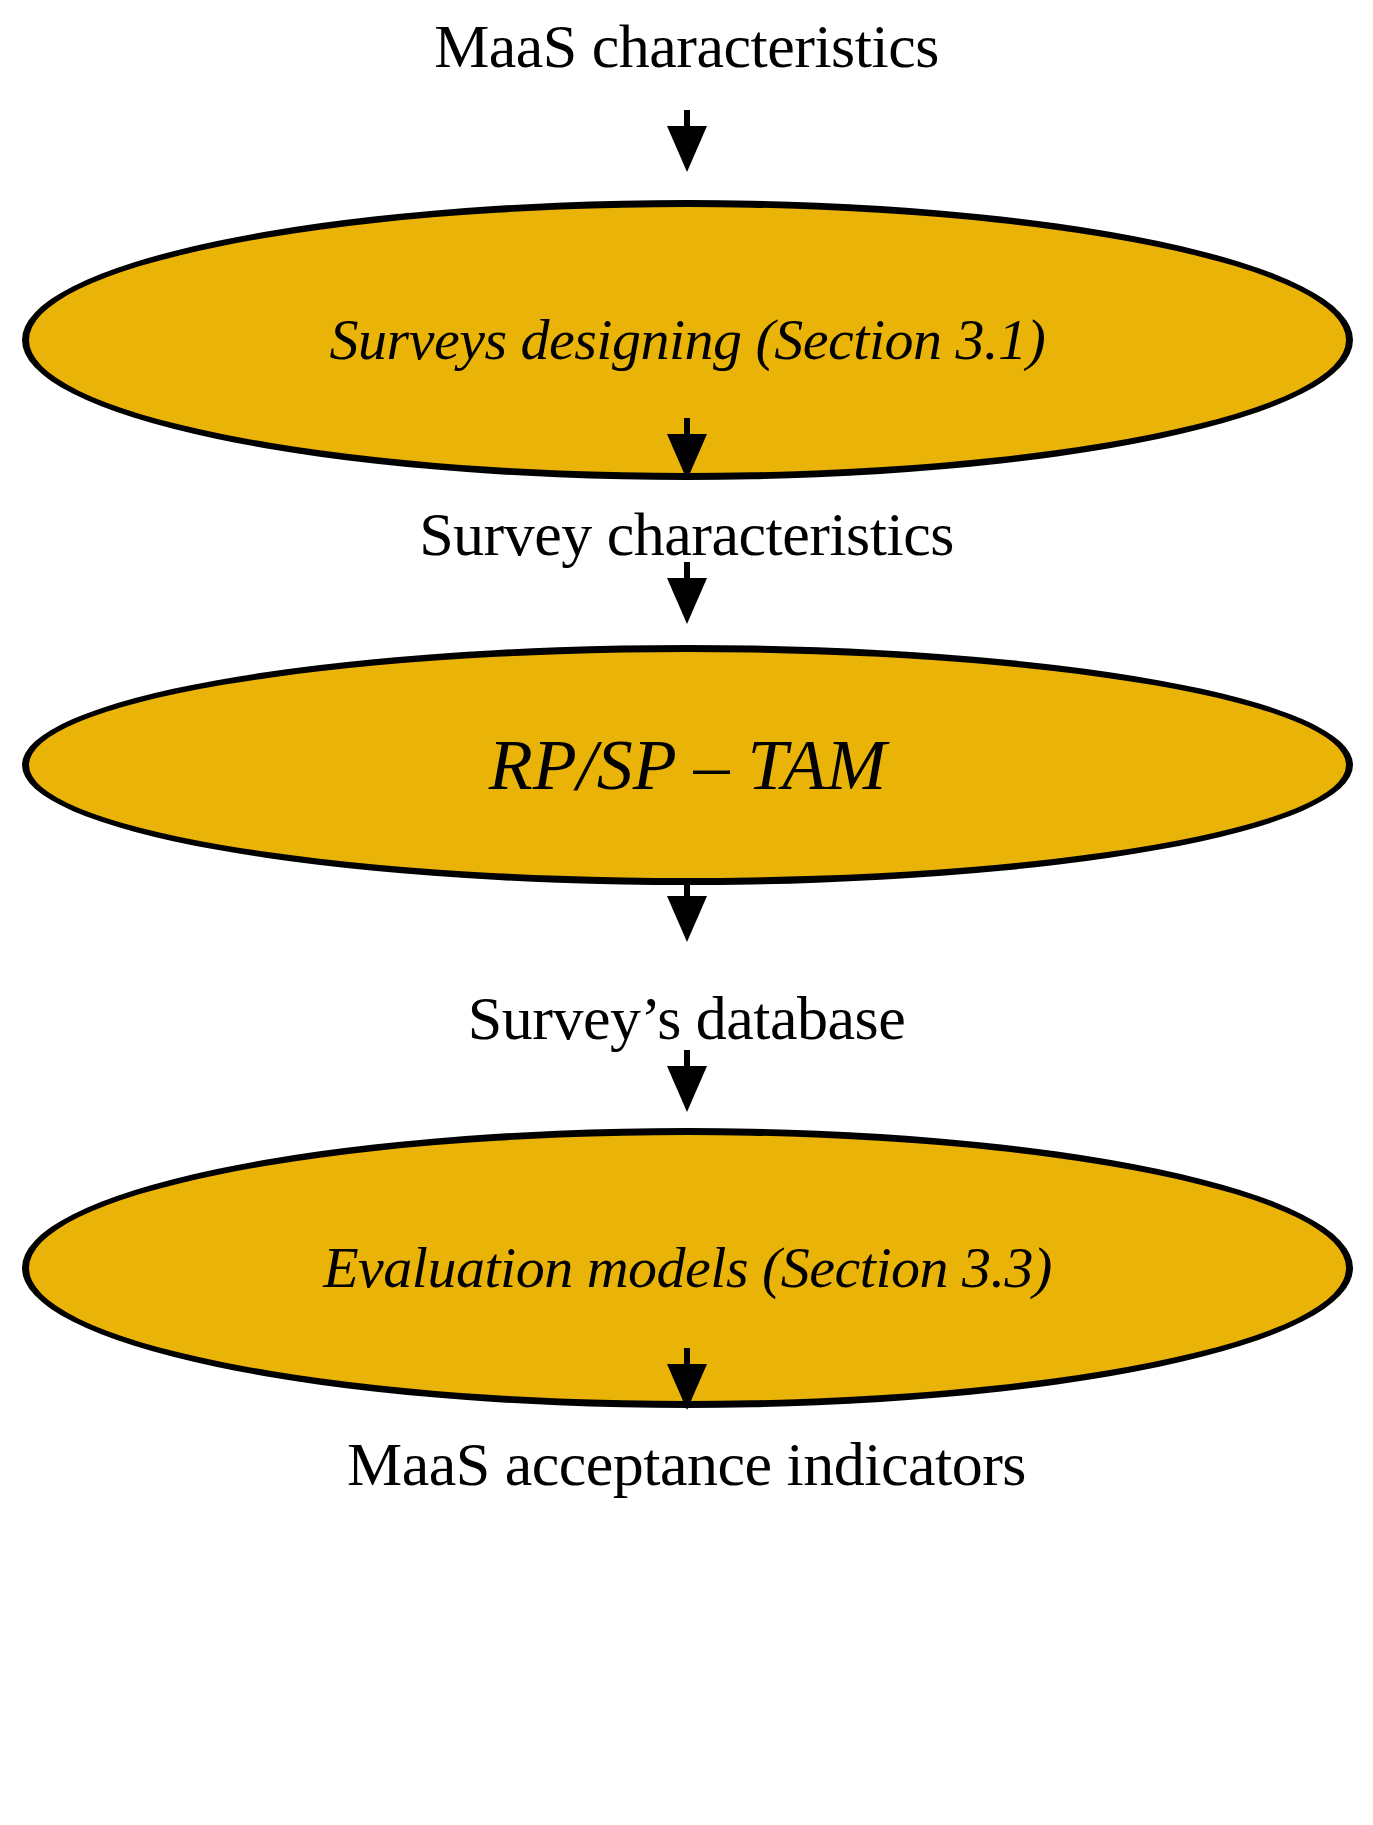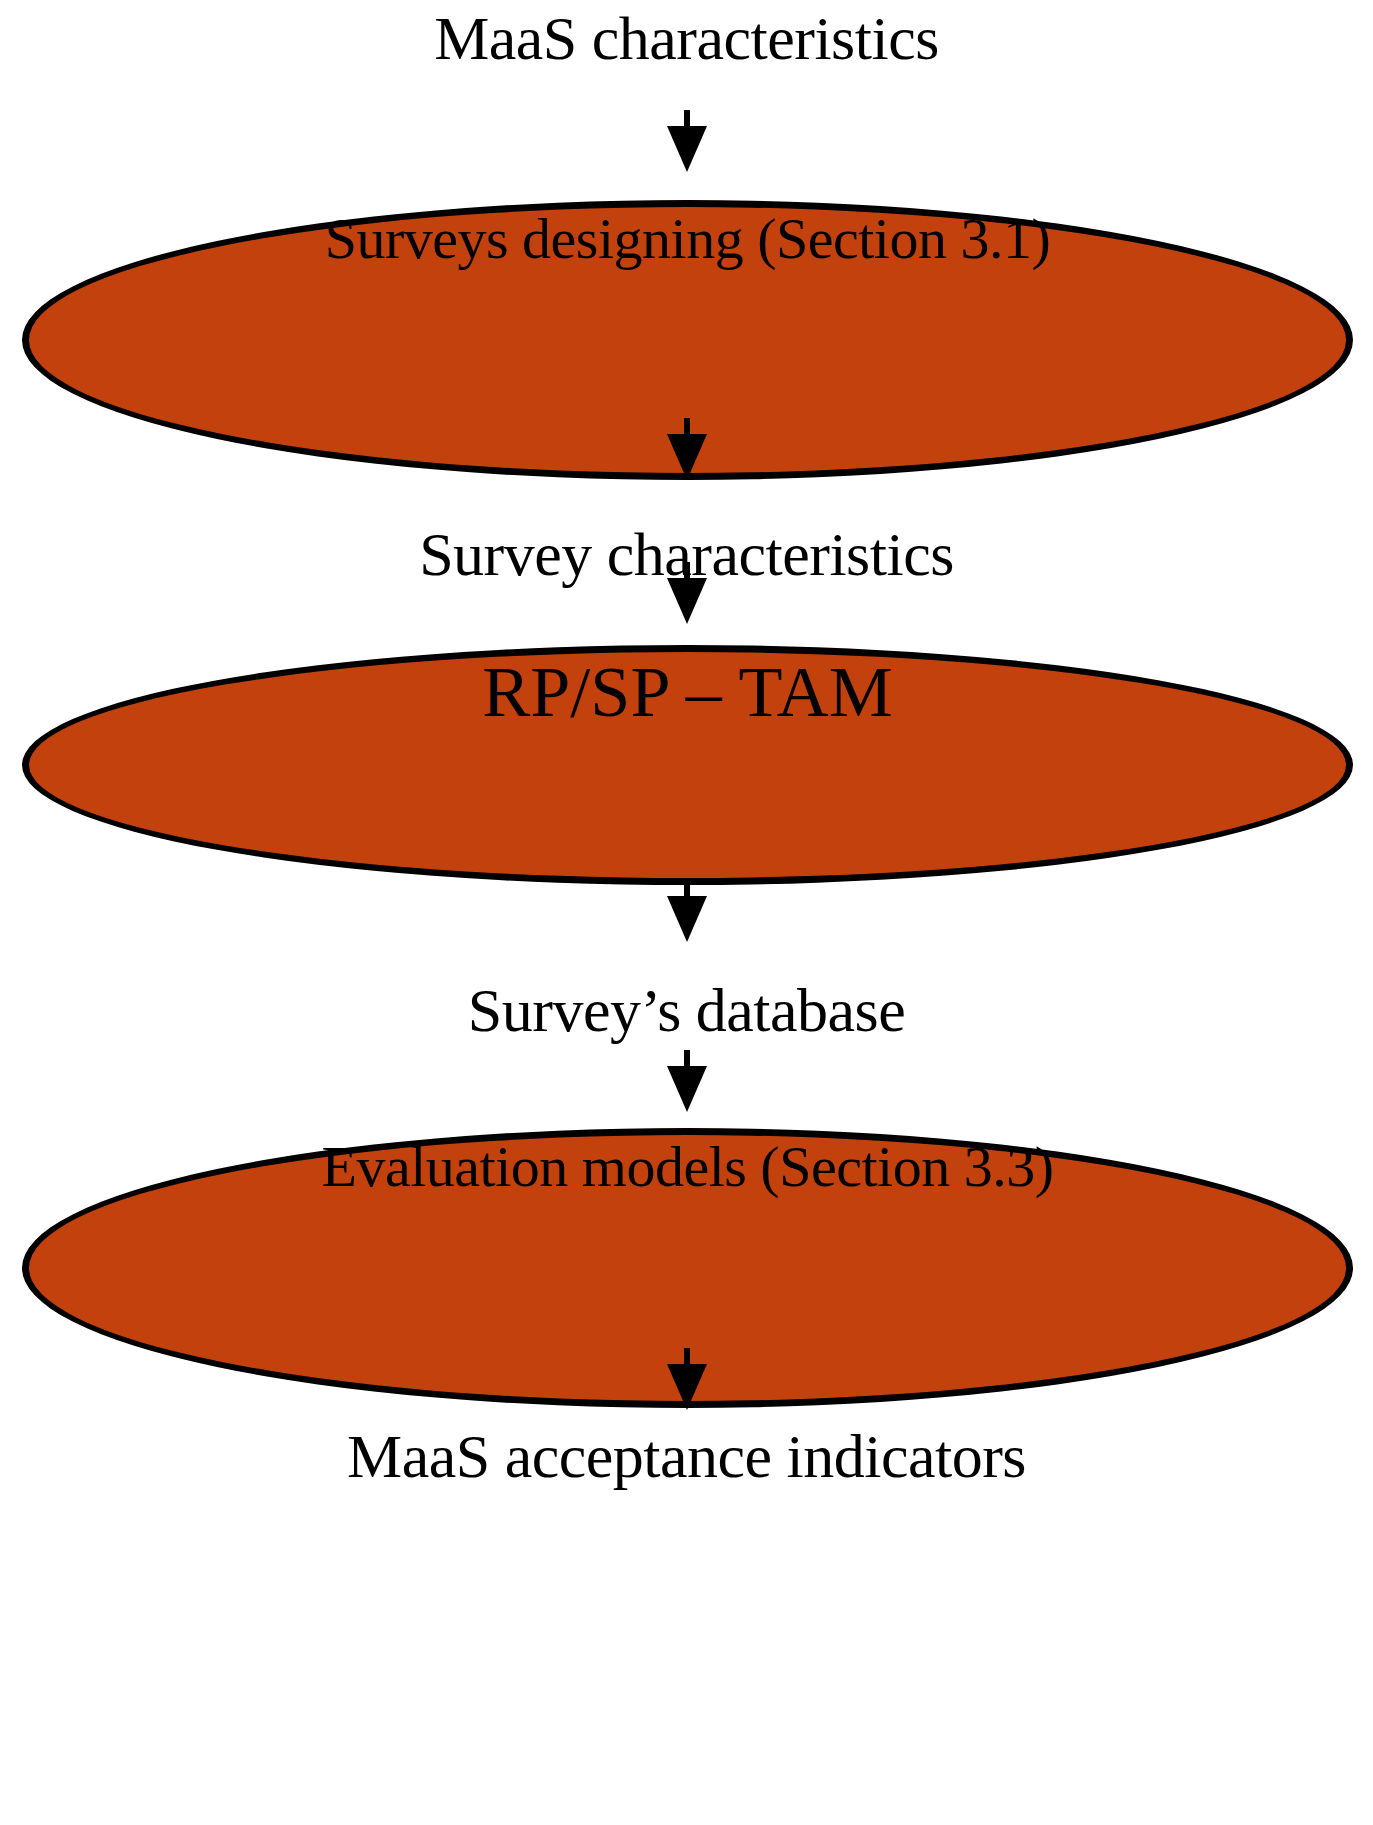--- a/index.html
+++ b/index.html
@@ -26,33 +26,35 @@
   .flow-text {
     position: absolute;
     left: 0;
     width: 1373px;
     text-align: center;
     font-size: 62px;
     line-height: 1.05;
     letter-spacing: -0.5px;
     color: #000000;
     white-space: nowrap;
+    margin-top: 8px;
   }
 
   
   .ellipse-node {
     position: absolute;
     box-sizing: border-box;
     border: 7px solid #000000;
     border-radius: 50%;
-    background: #c2410c;
+    background: #eab308;
     display: flex;
     flex-direction: column;
     align-items: center;
-    justify-content: flex-start;
+    justify-content: center;
+    font-style: italic;
   }
   .ellipse-label {
     text-align: center;
     font-size: 58px;
     line-height: 1.12;
     letter-spacing: -0.5px;
     white-space: nowrap;
     color: #000000;
   }
   .ellipse-label.secondary {
@@ -101,21 +103,21 @@
 
   <div class="ellipse-node" style="left:22px; top:200px; width:1331px; height:280px;">
     <div class="ellipse-label">Surveys designing (Section 3.1)</div>
   </div>
 
   <div class="arrow" style="top:418px; height:62px;">
     <div class="shaft" style="height:24px;"></div>
     <div class="head"></div>
   </div>
 
-  <div class="flow-text" style="top:522px;">Survey characteristics</div>
+  <div class="flow-text" style="top:494px;">Survey characteristics</div>
 
   <div class="arrow" style="top:562px; height:62px;">
     <div class="shaft" style="height:28px;"></div>
     <div class="head"></div>
   </div>
 
   <div class="ellipse-node" style="left:22px; top:645px; width:1331px; height:240px;">
     <div class="ellipse-label secondary">RP/SP – TAM</div>
   </div>
 

